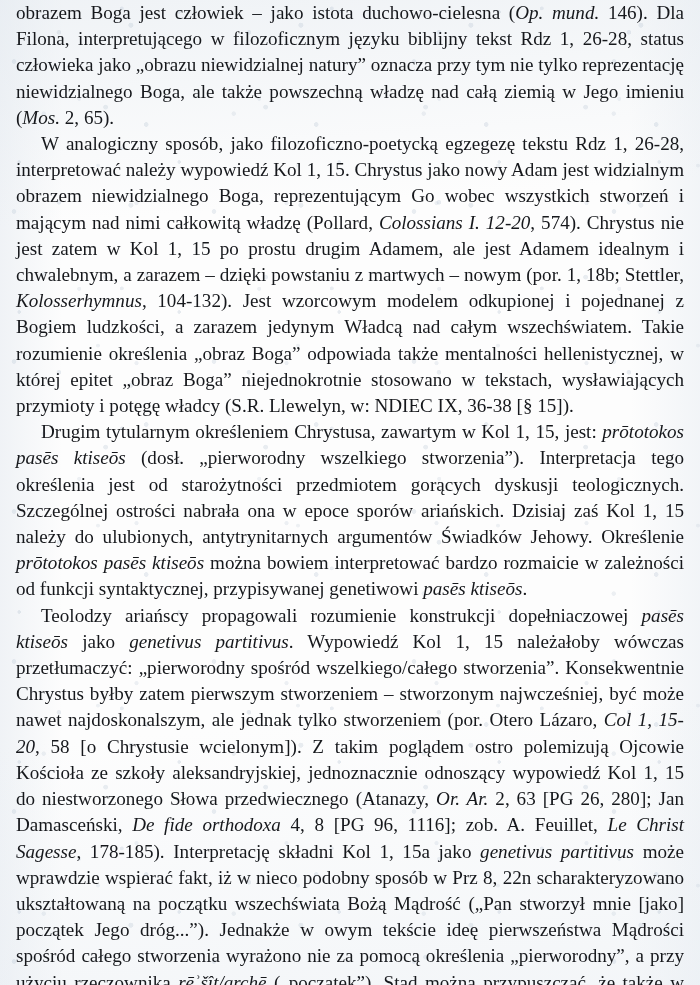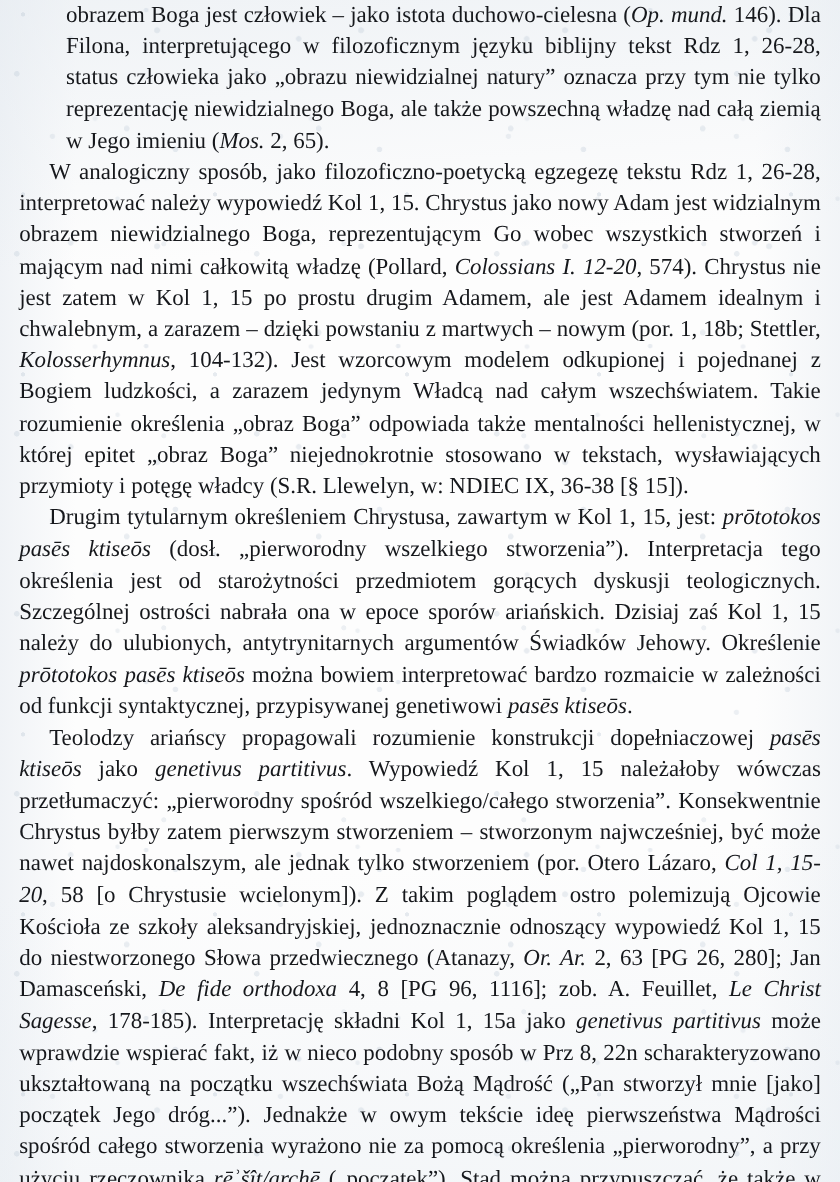--- a/index.html
+++ b/index.html
@@ -51,21 +51,20 @@
 
   p.para {
     margin: 0;
     text-indent: 25px;
     text-align: justify;
   }
 
   
   p.para.cont {
     text-indent: 0;
-    margin-left: 39px;
   }
 
   i, .it {
     font-style: italic;
   }
 
   
   .para::after {
     content: "";
     display: inline-block;

